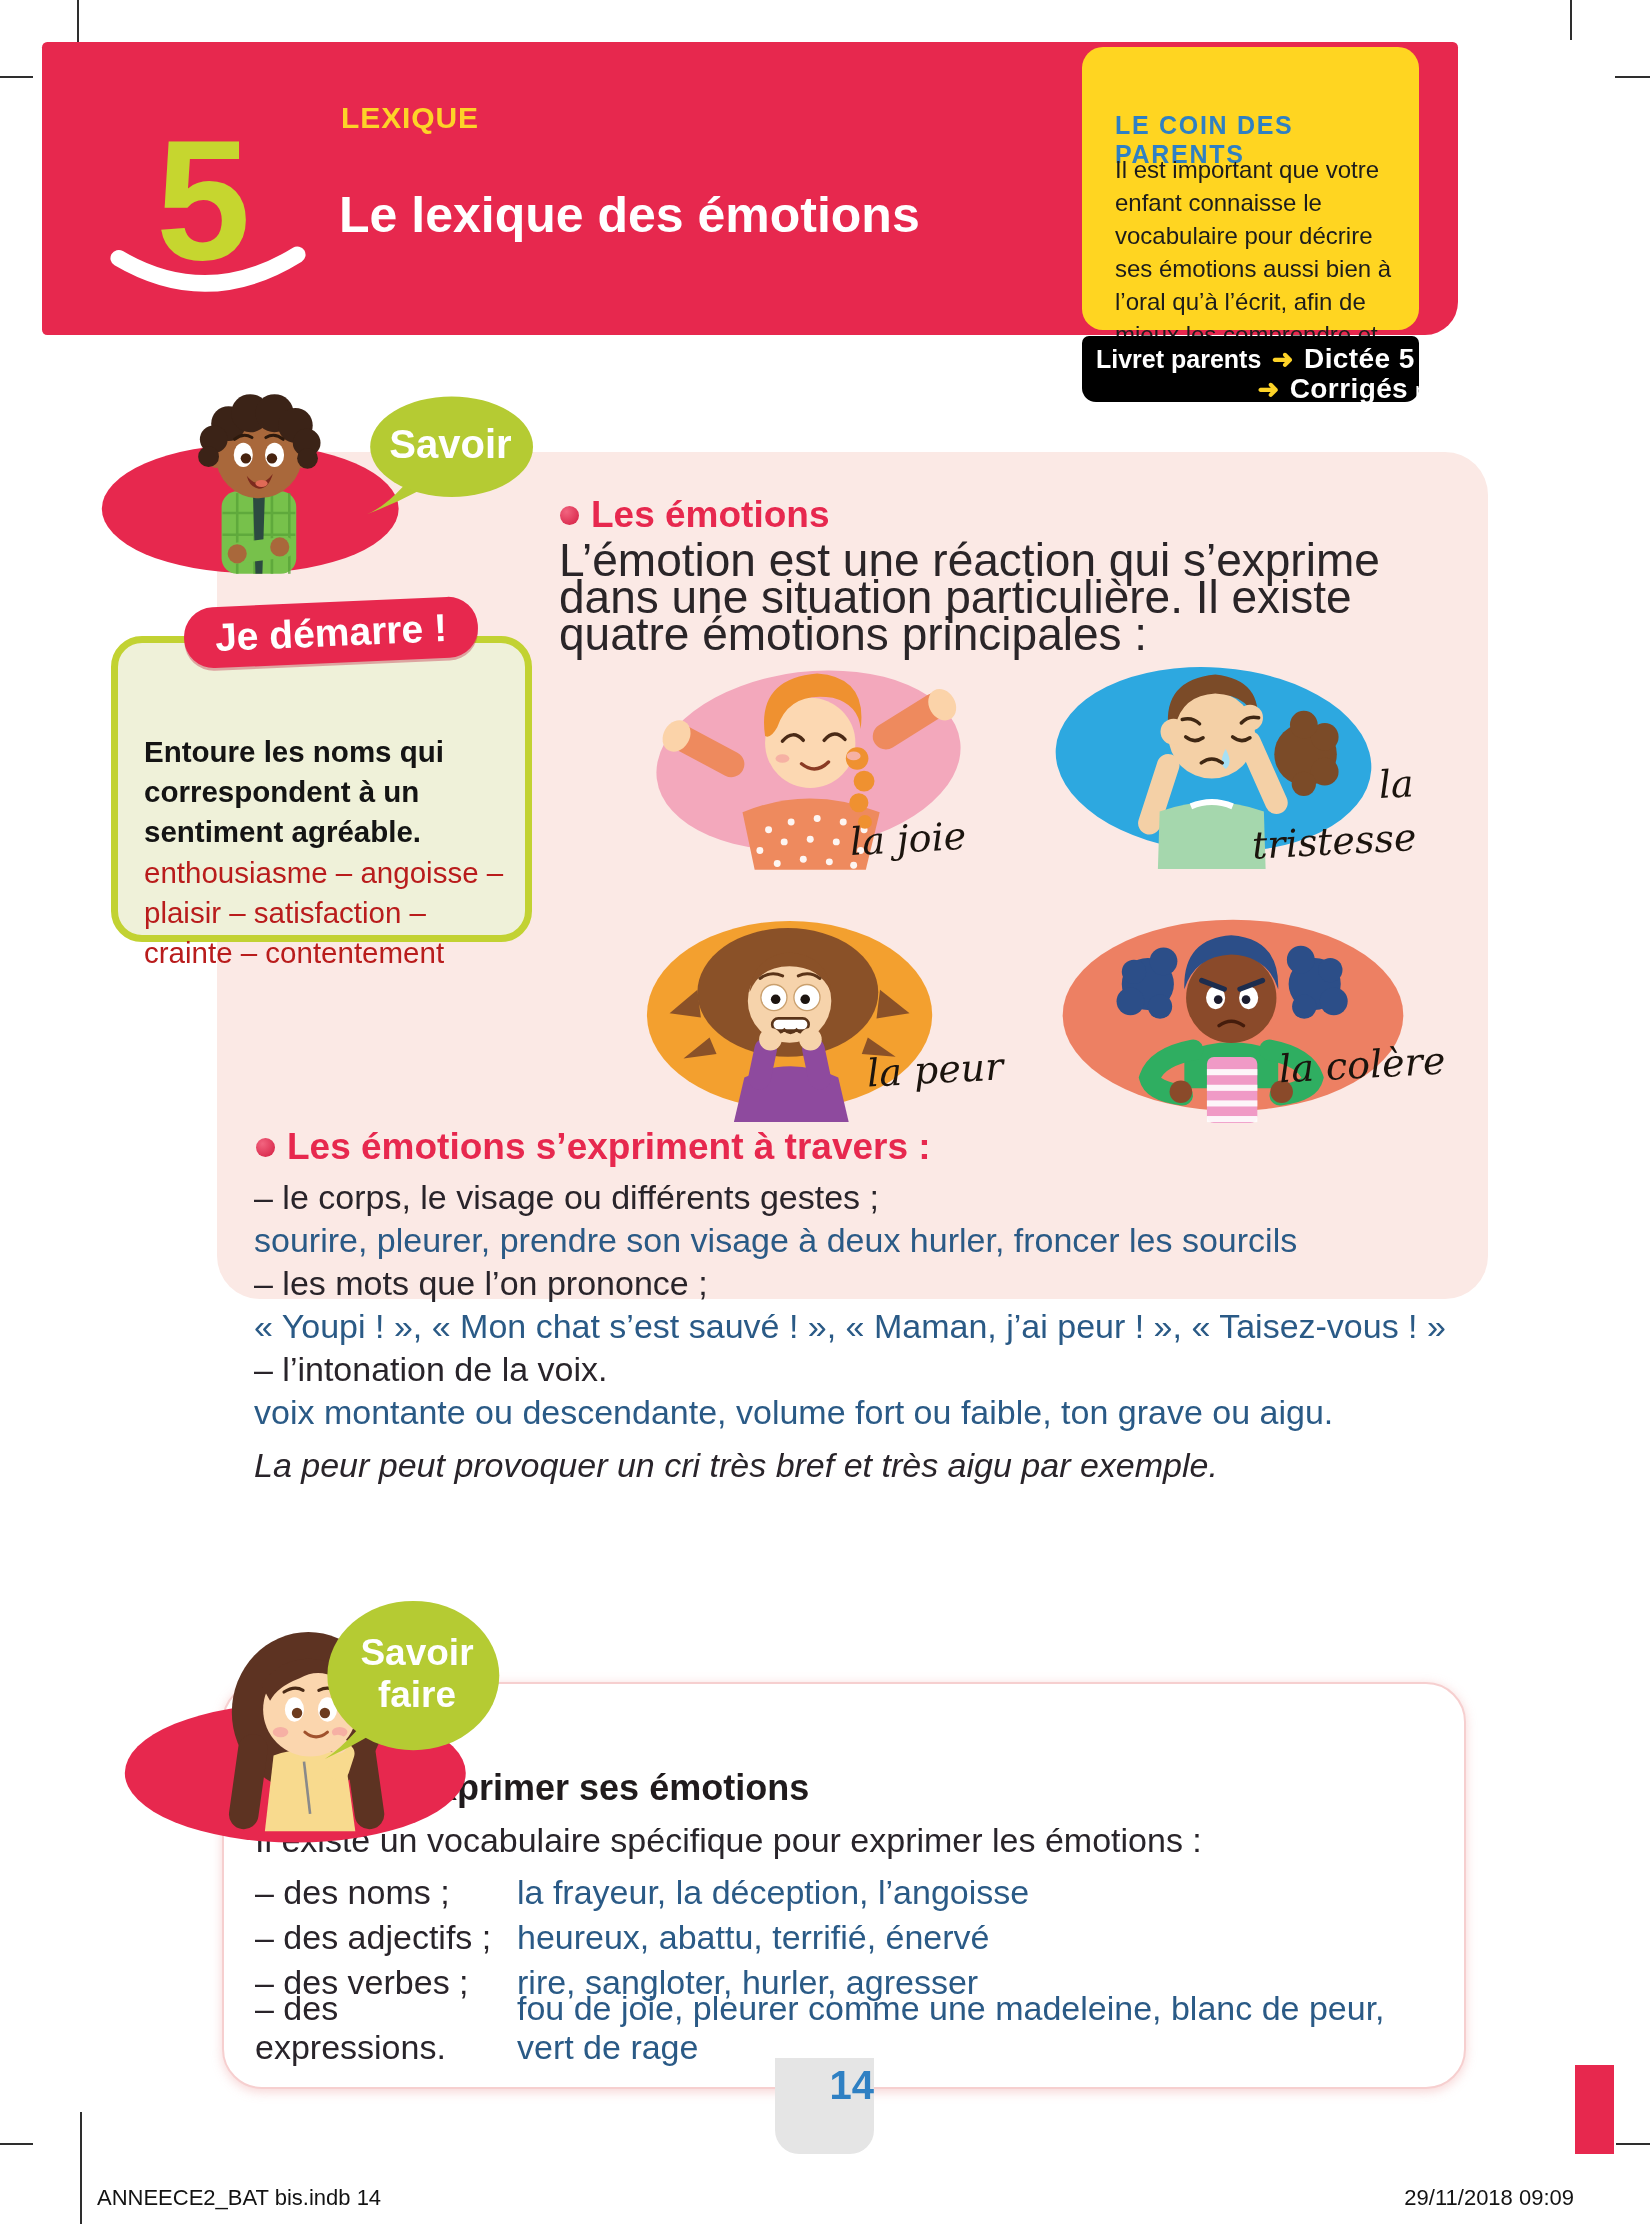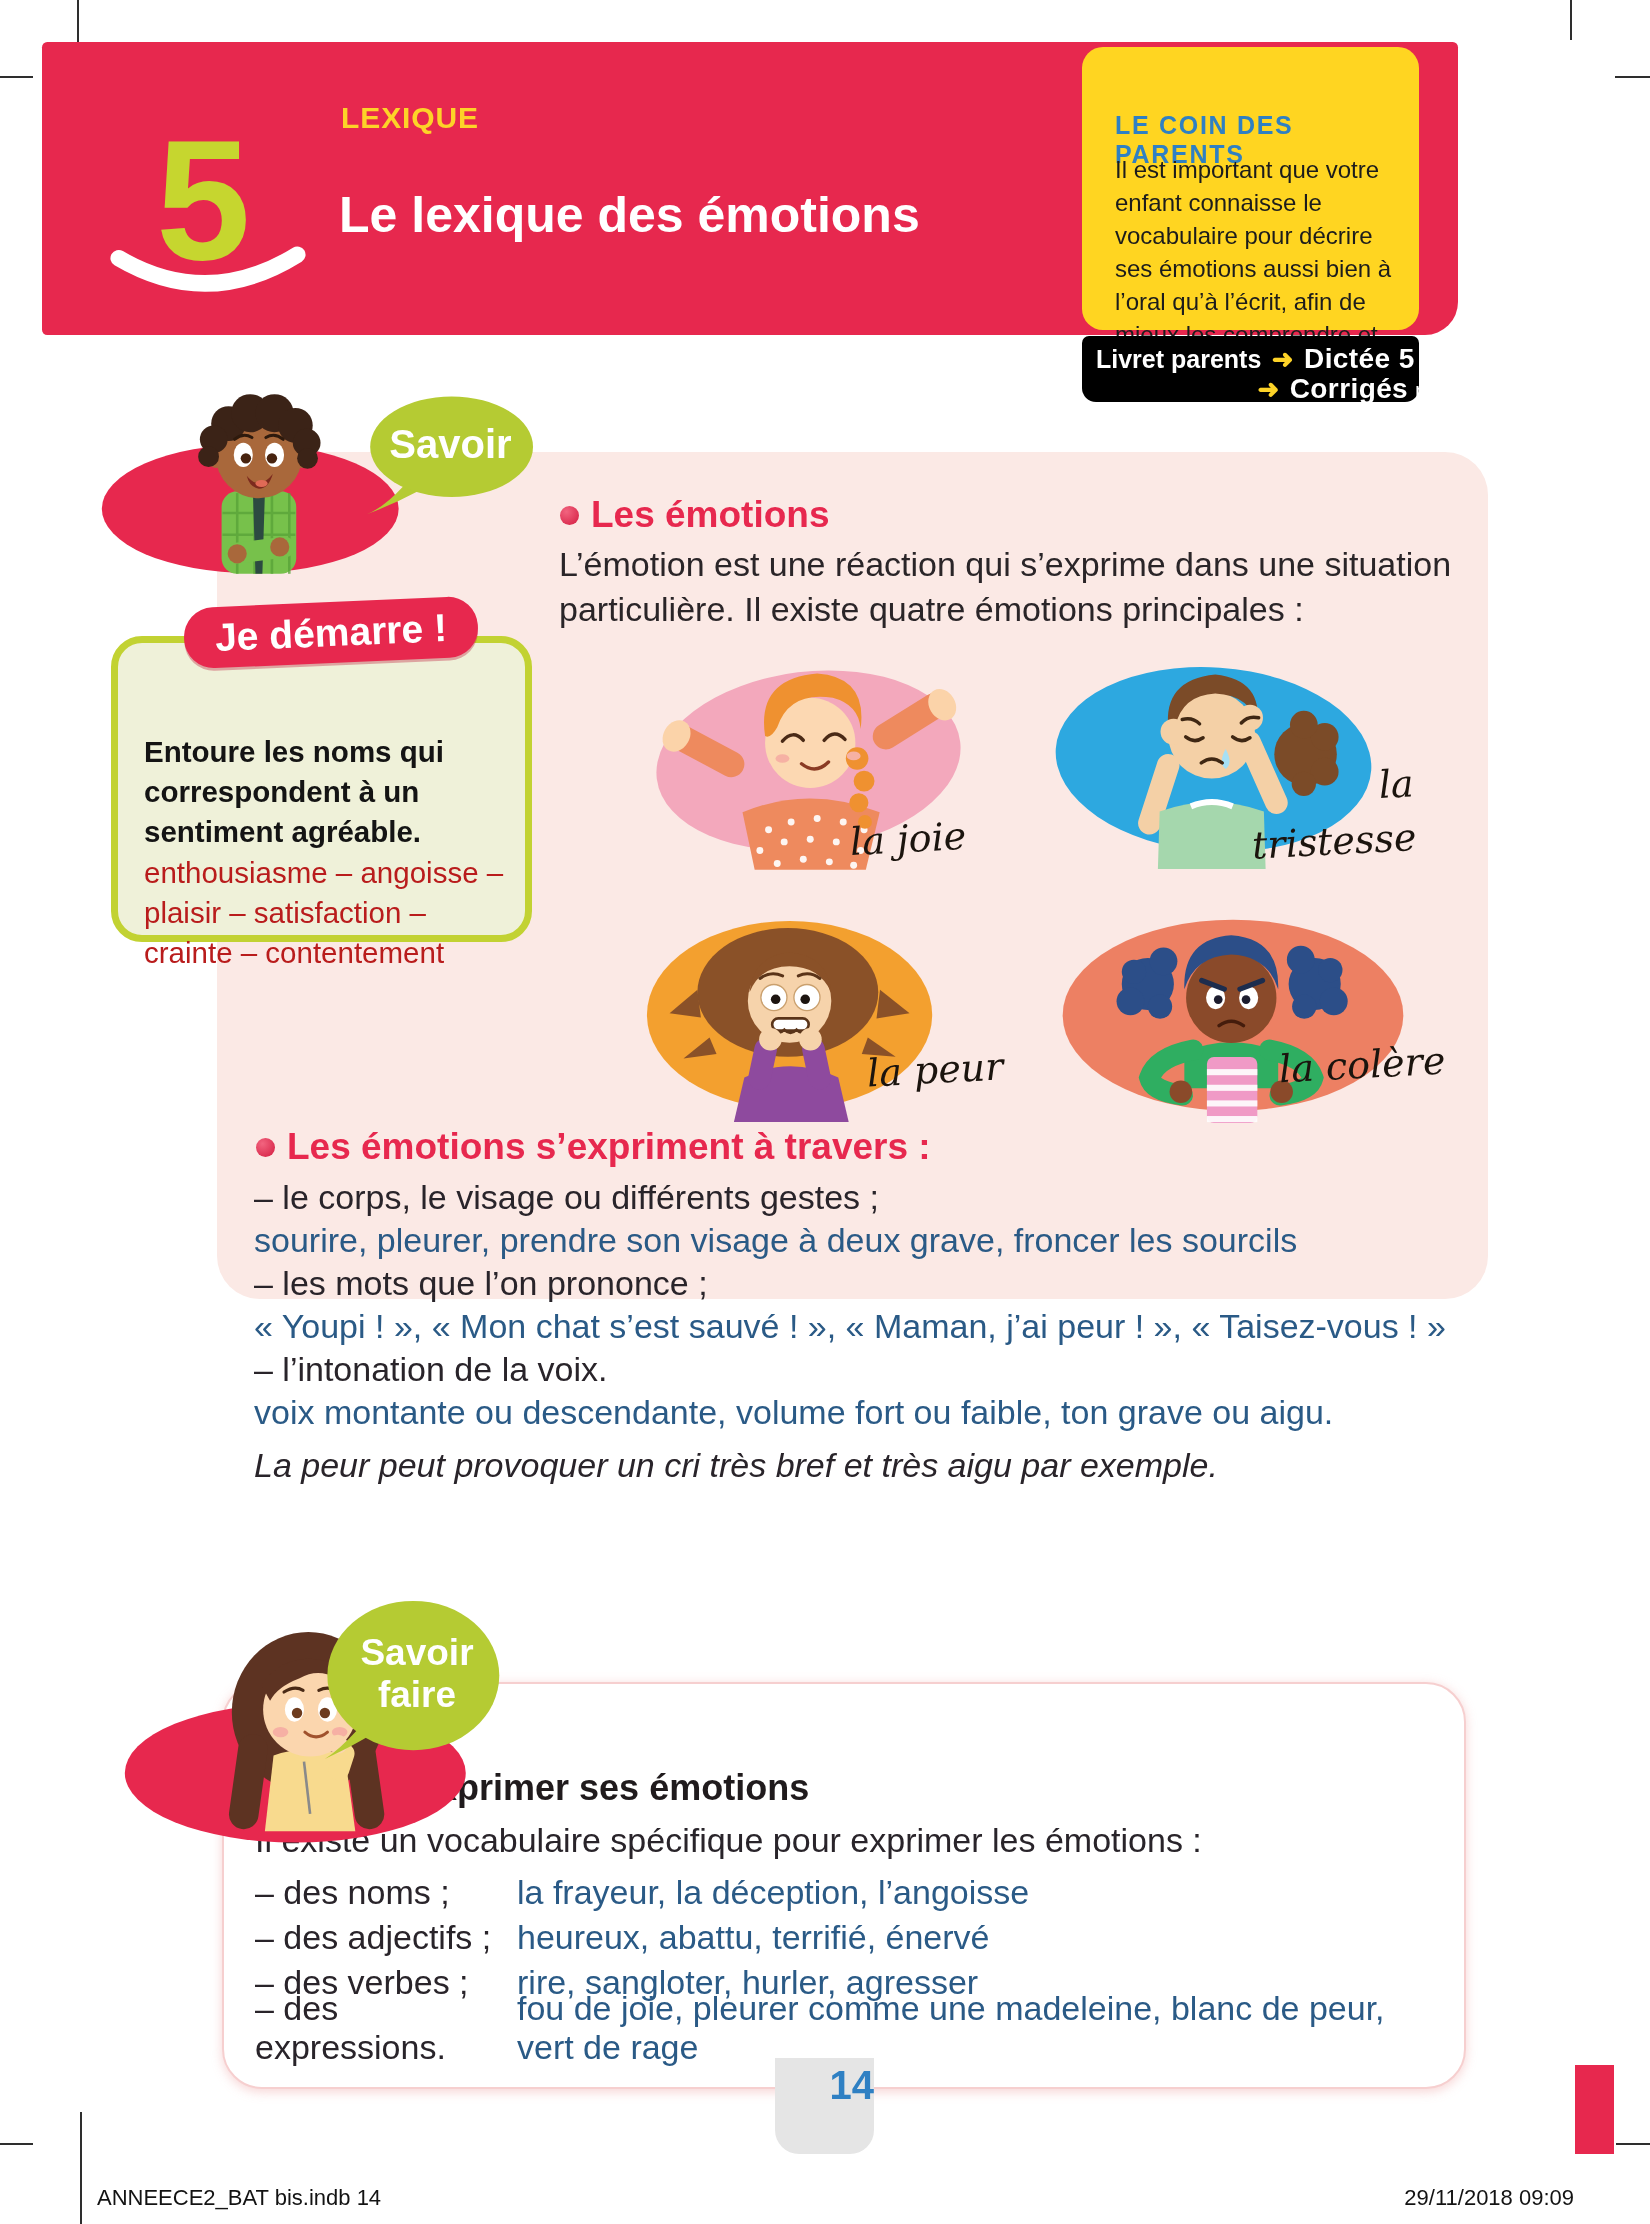--- a/index.html
+++ b/index.html
@@ -34,21 +34,21 @@
   .livret-link{font-size:28px;font-weight:bold;letter-spacing:0.4px;}
   .livret-page{font-size:22.6px;font-weight:normal;}
 
   
   .pink-panel{position:absolute;left:217px;top:452px;width:1271px;height:847px;
               background:#fbe9e5;border-radius:43px;}
   .section-heading{position:absolute;display:flex;align-items:center;gap:12px;
                    font-size:37px;font-weight:bold;color:#e7284e;}
   .bullet{width:19px;height:19px;border-radius:50%;flex:0 0 19px;
           background:radial-gradient(circle at 34% 30%, #f2647f, #d31b40);}
-  .intro-text{position:absolute;font-size:34px;line-height:45px;color:#2a2528;}
+  .intro-text{position:absolute;font-size:46px;line-height:37px;color:#2a2528;}
   .hand-label{position:absolute;font-family:"DejaVu Serif",serif;font-style:italic;
               font-size:38px;color:#1b140e;transform:rotate(-3deg);}
   .body-line{font-size:34px;line-height:43px;}
   .line-black{color:#29242a;}
   .line-blue{color:#2a5a86;}
 
   
   .jd-badge{position:absolute;left:184px;top:602px;z-index:6;background:#e7284e;
             color:#fff;font-size:39px;font-weight:bold;padding:8.7px 31px;
             border-radius:29.5px;transform:rotate(-2.5deg);box-shadow:0 2.6px 0 rgba(190,20,55,.35);}
@@ -298,21 +298,21 @@
       <path d="M190,140 q14,-10 28,0" stroke="#441c0c" stroke-width="4" fill="none" stroke-linecap="round"></path>
     </svg>
     <span class="hand-label" style="left:1062px;top:591px;">la colère</span>
 
     <div class="section-heading" style="left:39px;top:674px;">
       <span class="bullet"></span>
       <span>Les émotions s’expriment à travers :</span>
     </div>
     <div class="abs" style="left:37px;top:724px;width:1208px;">
       <div class="body-line line-black">– le corps, le visage ou différents gestes ;</div>
-      <div class="body-line line-blue">sourire, pleurer, prendre son visage à deux grave, froncer les sourcils</div>
+      <div class="body-line line-blue">sourire, pleurer, prendre son visage à deux hurler, froncer les sourcils</div>
       <div class="body-line line-black">– les mots que l’on prononce ;</div>
       <div class="body-line line-blue">« Youpi ! », « Mon chat s’est sauvé ! », « Maman, j’ai peur ! », « Taisez-vous ! »</div>
       <div class="body-line line-black">– l’intonation de la voix.</div>
       <div class="body-line line-blue">voix montante ou descendante, volume fort ou faible, ton grave ou aigu.</div>
       <div class="body-line line-black" style="margin-top:10.4px;font-style:italic;">La peur peut provoquer un cri très bref et très aigu par exemple.</div>
     </div>
   </div>
 
   <div class="jd-badge">Je démarre !</div>
   <div class="jd-box">

